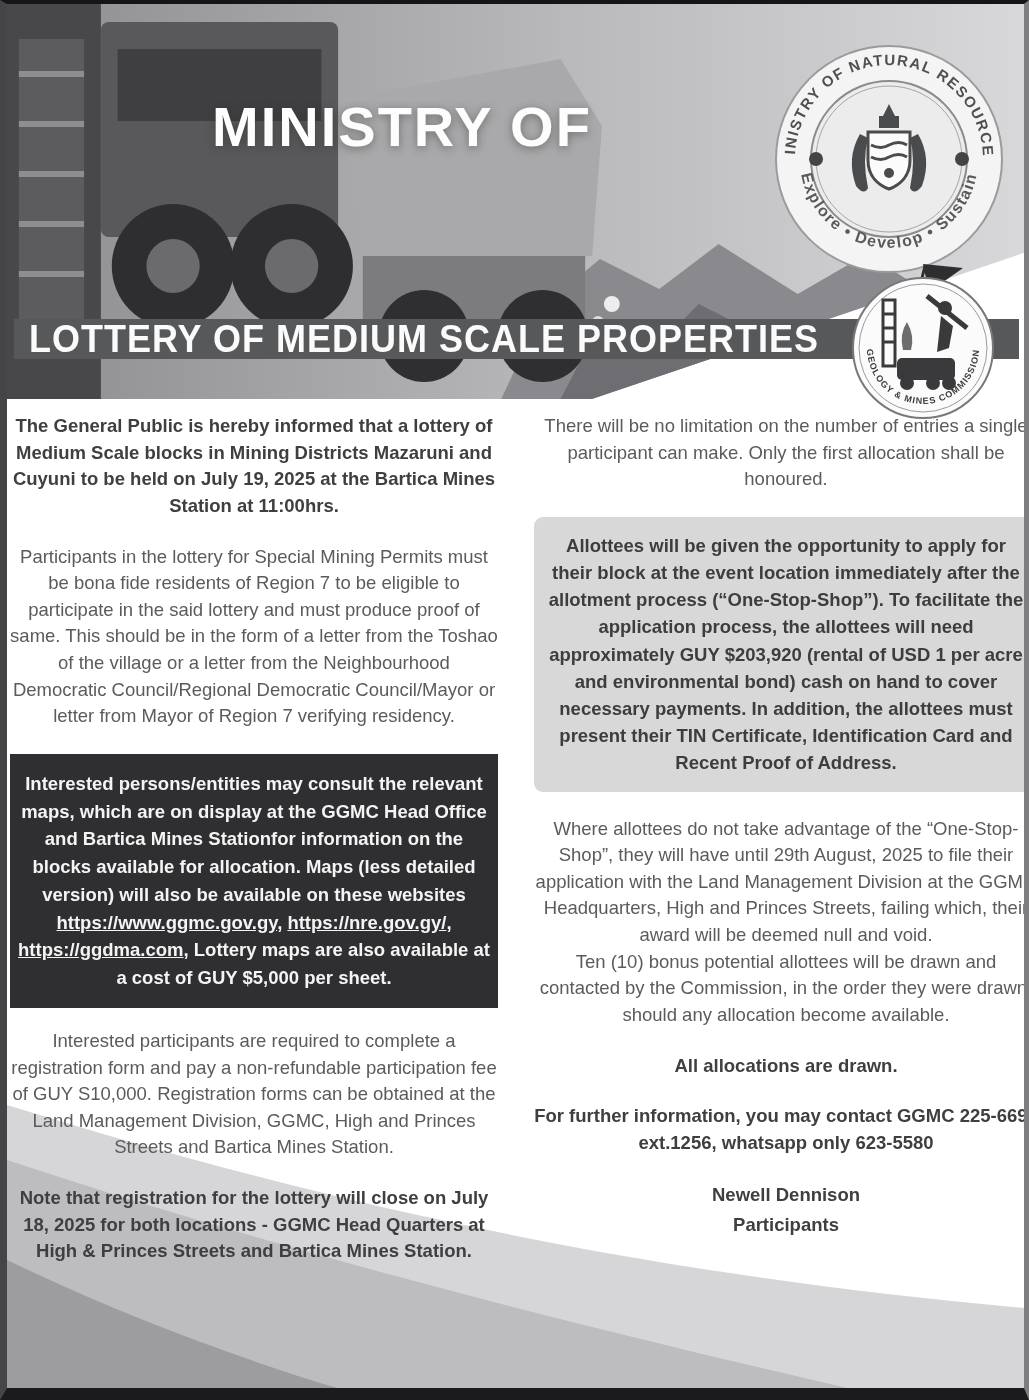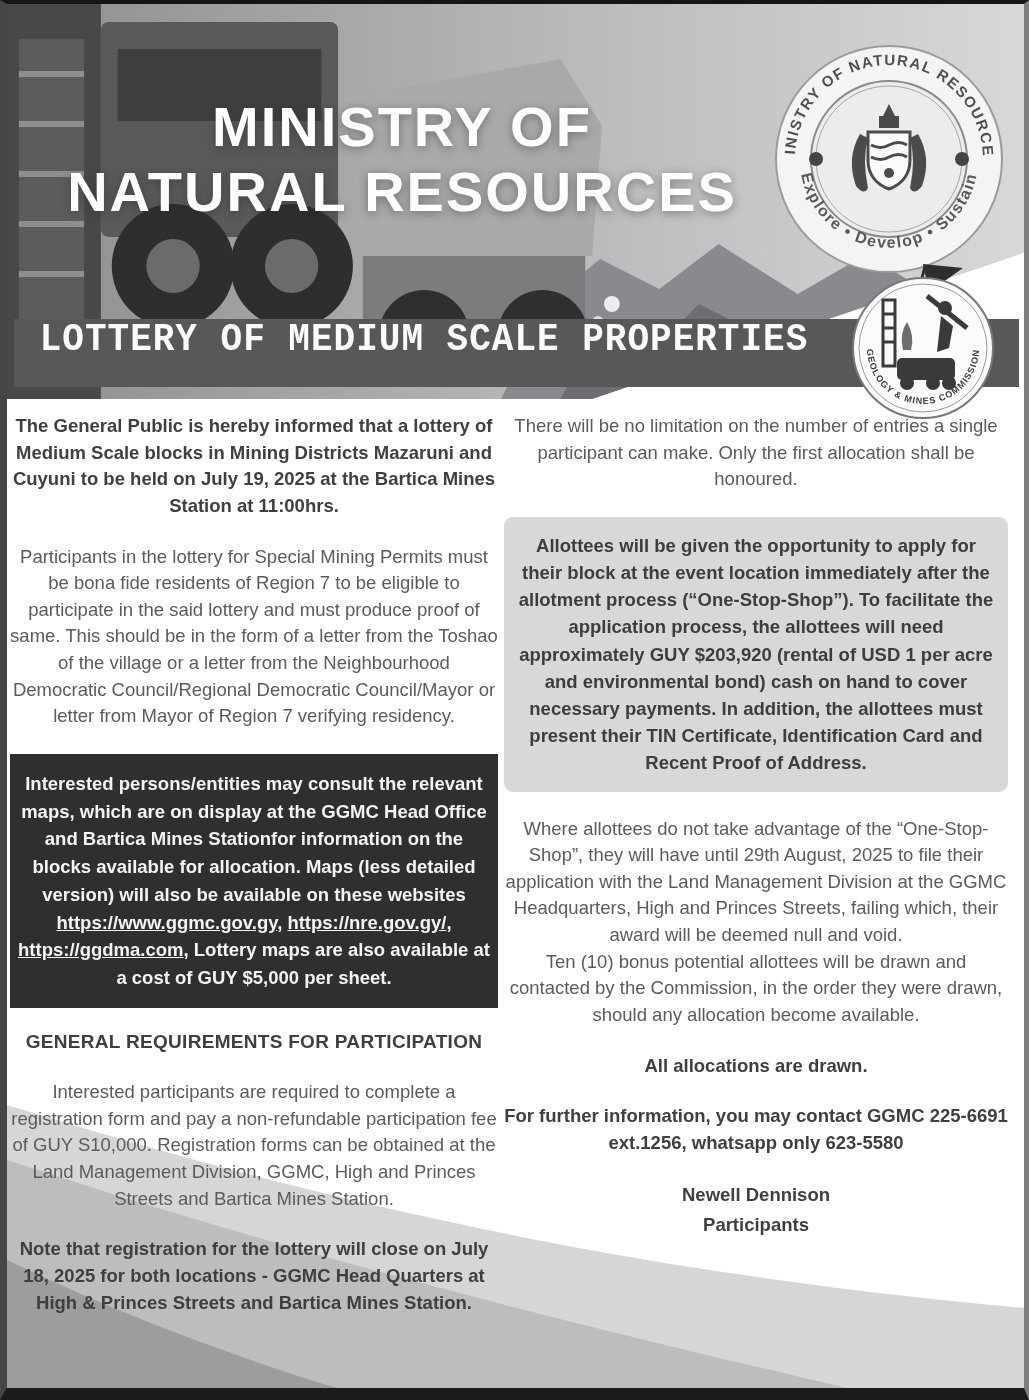--- a/index.html
+++ b/index.html
@@ -28,34 +28,34 @@
     text-align:center;color:#fdfdfd;
     font-weight:700;line-height:1.16;letter-spacing:2px;
     font-size:56px;z-index:2;
     text-shadow:0 2px 10px rgba(40,40,40,.45);
     margin-top:39px;
   }
   .seal{position:absolute;top:38px;left:765px;width:234px;height:234px;z-index:2;}
   .ggmc{position:absolute;top:258px;left:838px;width:156px;height:160px;z-index:4;}
   
   .banner{
-    position:absolute;top:315px;left:7px;right:5px;height:68px;
+    position:absolute;top:315px;left:7px;right:5px;height:40px;
     background:#57585a;z-index:3;
-    display:flex;align-items:flex-start;justify-content:center;font-family:Liberation Mono, monospace;
+    display:flex;align-items:center;justify-content:center;
   }
   .banner-label{
     color:#fbfbfb;font-weight:700;font-size:36px;letter-spacing:1px;
     margin-right:185px;white-space:nowrap;transform:scaleY(1.08);
   }
   
   .curves{position:absolute;left:0;bottom:0;width:1017px;height:330px;z-index:1;}
   
   .columns{
     position:relative;z-index:2;
-    display:grid;grid-template-columns:488px 504px;column-gap:6px;
+    display:grid;grid-template-columns:488px 504px;column-gap:36px;
     padding:14px 0 0 3px;margin-top:395px;
   }
   .col{font-size:18.5px;line-height:1.44;color:#5a5b5d;text-align:center;}
   .col p{margin:0 0 24px 0;}
   .bold-dark{color:#3e3f41;font-weight:700;}
   .maps-box{
     background:#2f2f31;color:#f4f4f4;font-weight:700;
     padding:16px 4px;line-height:1.5;margin:0 0 20px 0;
   }
   .maps-box .u{text-decoration:underline;color:#f4f4f4;}
@@ -111,21 +111,20 @@
       <rect x="360" y="252" width="225" height="72" fill="#7c7c7e"></rect>
       <circle cx="422" cy="332" r="46" fill="#2f2f31"></circle>
       <circle cx="542" cy="332" r="46" fill="#2f2f31"></circle>
       <circle cx="612" cy="300" r="8" fill="#ededed"></circle>
       <circle cx="598" cy="318" r="6" fill="#dddddd"></circle>
     </svg>
   </div>
 
   <div class="hero-title">
     <div>MINISTRY OF</div>
-    <div>NATURAL RESOURCES</div>
   </div>
 
   <svg class="seal" viewBox="0 0 234 234">
     <circle cx="117" cy="117" r="113" fill="#f4f4f4" stroke="#9b9b9d" stroke-width="2"></circle>
     <circle cx="117" cy="117" r="78" fill="#ececec" stroke="#8b8b8d" stroke-width="2"></circle>
     <circle cx="117" cy="117" r="73" fill="none" stroke="#a5a5a7" stroke-width="1"></circle>
     <defs>
       <path id="sealTop" d="M 23,117 A 94,94 0 0 1 211,117"></path>
       <path id="sealBottom" d="M 28,117 A 89,89 0 0 0 206,117"></path>
     </defs>
@@ -188,21 +187,20 @@
   </svg>
 
   <div class="columns">
 
     <div class="col">
       <p class="bold-dark">The General Public is hereby informed that a lottery of Medium Scale blocks in Mining Districts Mazaruni and Cuyuni to be held on July 19, 2025 at the Bartica Mines Station at 11:00hrs.</p>
       <p>Participants in the lottery for Special Mining Permits must be bona fide residents of Region 7 to be eligible to participate in the said lottery and must produce proof of same. This should be in the form of a letter from the Toshao of the village or a letter from the Neighbourhood Democratic Council/Regional Democratic Council/Mayor or letter from Mayor of Region 7 verifying residency.</p>
       <div class="maps-box">
         <span>Interested persons/entities may consult the relevant maps, which are on display at the GGMC Head Office and Bartica Mines Stationfor information on the blocks available for allocation. Maps (less detailed version) will also be available on these websites </span><span class="u">https://www.ggmc.gov.gy</span><span>, </span><span class="u">https://nre.gov.gy/</span><span>, </span><span class="u">https://ggdma.com</span><span>, Lottery maps are also available at a cost of GUY $5,000 per sheet.</span>
       </div>
-      <p class="req-heading">GENERAL REQUIREMENTS FOR PARTICIPATION</p>
       <p>Interested participants are required to complete a registration form and pay a non-refundable participation fee of GUY S10,000. Registration forms can be obtained at the Land Management Division, GGMC, High and Princes Streets and Bartica Mines Station.</p>
       <p class="bold-dark tight">Note that registration for the lottery will close on July 18, 2025 for both locations - GGMC Head Quarters at High &amp; Princes Streets and Bartica Mines Station.</p>
     </div>
 
     <div class="col">
       <p>There will be no limitation on the number of entries a single participant can make. Only the first allocation shall be honoured.</p>
       <div class="onestop-box">Allottees will be given the opportunity to apply for their block at the event location immediately after the allotment process (“One-Stop-Shop”). To facilitate the application process, the allottees will need approximately GUY $203,920 (rental of USD 1 per acre and environmental bond) cash on hand to cover necessary payments. In addition, the allottees must present their TIN Certificate, Identification Card and Recent Proof of Address.</div>
       <p class="tight">Where allottees do not take advantage of the “One-Stop-Shop”, they will have until 29th August, 2025 to file their application with the Land Management Division at the GGMC Headquarters, High and Princes Streets, failing which, their award will be deemed null and void.</p>
       <p>Ten (10) bonus potential allottees will be drawn and contacted by the Commission, in the order they were drawn, should any allocation become available.</p>
       <p class="bold-dark">All allocations are drawn.</p>

